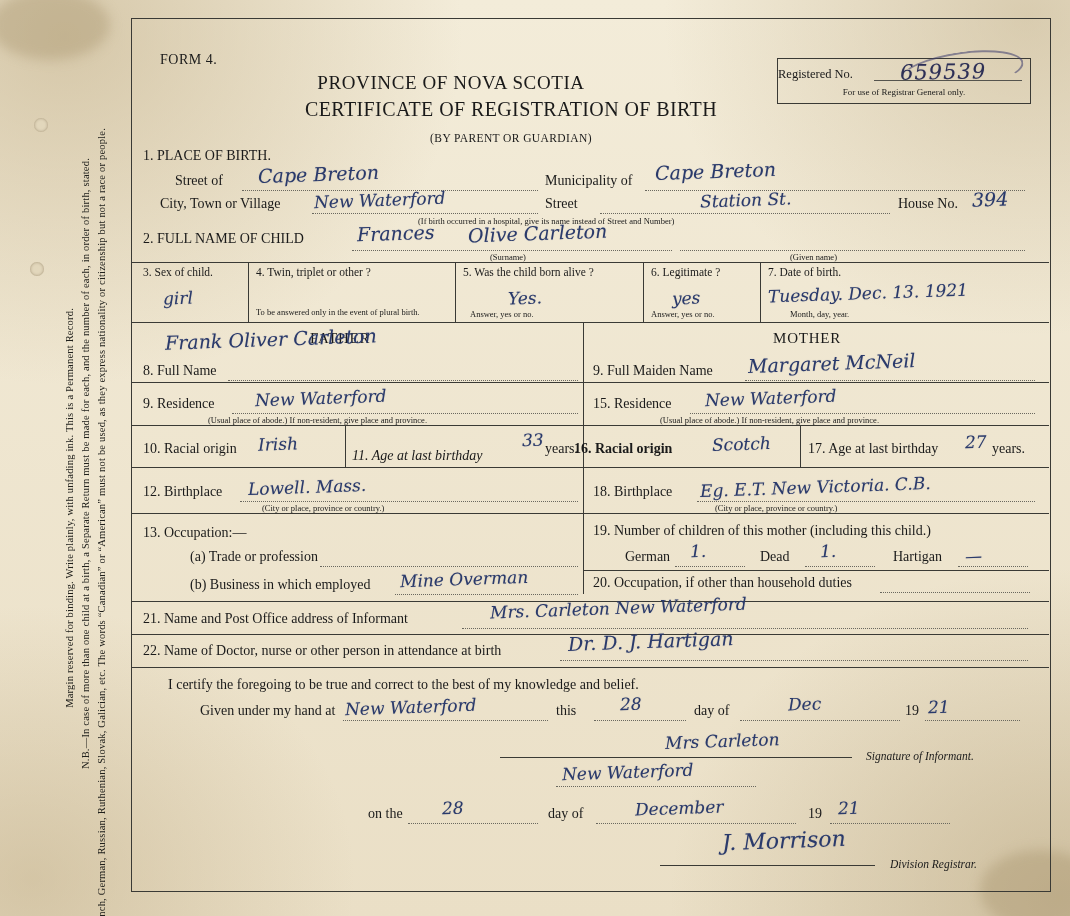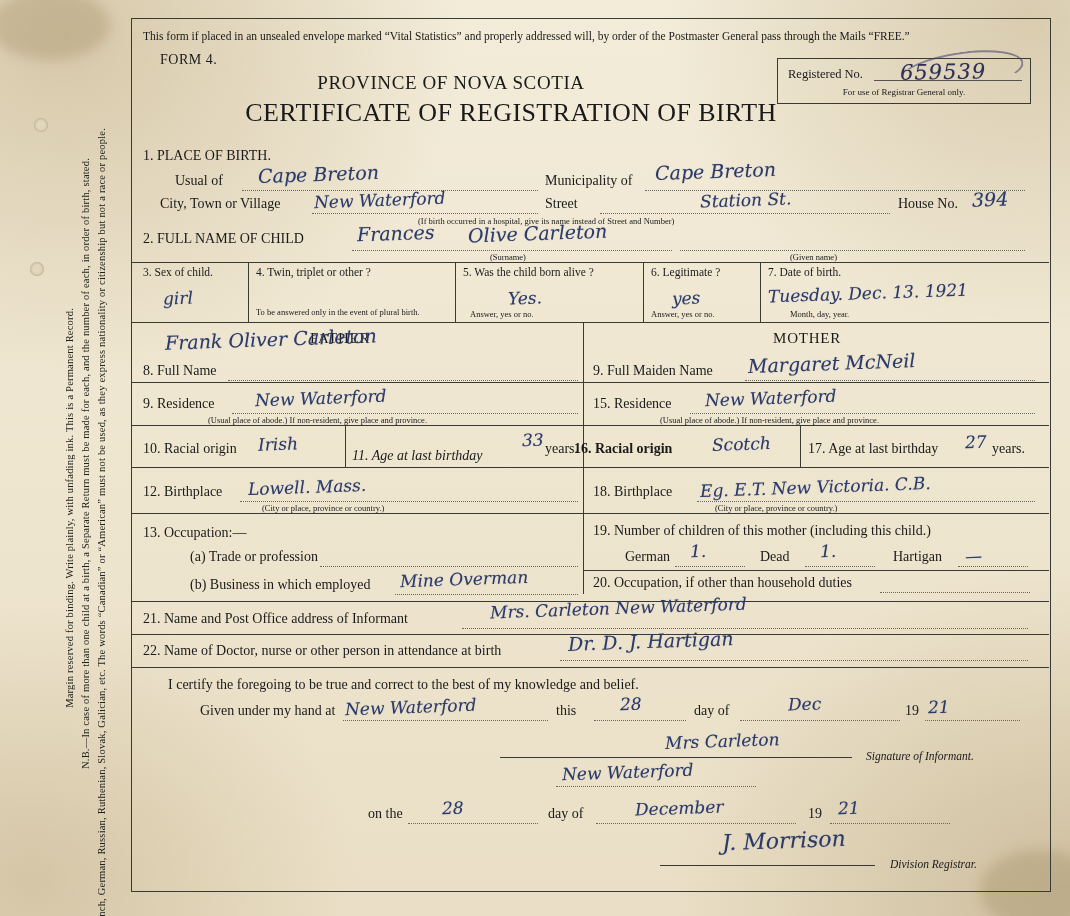--- a/index.html
+++ b/index.html
@@ -65,25 +65,25 @@
   .hw.lg{font-size:19px;}
 
   
   .rule{position:absolute;border-bottom:1px solid #55544e;height:0;}
   .dots{position:absolute;border-bottom:1px dotted #6a685f;height:0;}
 
   
   .topnote{position:absolute;left:143px;top:30px;font-size:11.5px;}
   .form4{position:absolute;left:160px;top:52px;font-size:14px;letter-spacing:.5px;}
   .province{position:absolute;left:131px;top:72px;width:640px;text-align:center;font-size:19px;letter-spacing:.6px;}
-  .title{position:absolute;left:131px;top:98px;width:760px;text-align:center;font-size:26px;letter-spacing:.4px;}
+  .title{position:absolute;left:131px;top:98px;width:760px;text-align:center;font-size:20px;letter-spacing:.4px;}
   .subtitle{position:absolute;left:131px;top:132px;width:760px;text-align:center;font-size:11.5px;letter-spacing:.4px;}
 
   .regbox{position:absolute;left:777px;top:58px;width:252px;height:44px;border:1px solid #3a3a35;}
-  .regbox .lbl{position:absolute;left:10px;top:8px;font-size:12.5px;}
+  .regbox .lbl{position:absolute;left:0;top:8px;font-size:12.5px;}
   .regbox .sub{position:absolute;left:0;top:28px;width:252px;text-align:center;font-size:9px;}
   .regnum{
     position:absolute;left:905px;top:58px;font-size:21px;color:#2d2f55;
     font-family:"DejaVu Serif",serif;letter-spacing:1px;
   }
 
   
   .stamp-arc{
     position:absolute;left:900px;top:52px;width:120px;height:34px;
     border:2px solid rgba(60,60,110,.55);border-radius:50%;
@@ -117,38 +117,38 @@
 <div class="hole" style="left:30px;top:262px;"></div>
 
 <div class="sheet">
 
   <div class="vert-wrap">
     <div class="vert v1">Margin reserved for binding.   Write plainly, with unfading ink.   This is a Permanent Record.</div>
     <div class="vert v2">N.B.—In case of more than one child at a birth, a Separate Return must be made for each, and the number of each, in order of birth, stated.</div>
     <div class="vert v3">RACIAL ORIGIN will be described by stating to what people or tongue each of the parents belongs, whether English, Irish, Scotch, French, German, Russian, Ruthenian, Slovak, Galician, etc.  The words “Canadian” or “American” must not be used, as they express nationality or citizenship but not a race or people.</div>
   </div>
 
-  <div class="topnote">This form if placed in an unsealed envelope marked “Vital Statistics” and properly addressed will, by order of the Postmaster General pass through the Mails “FREE.”</div>
   <div class="form4">FORM 4.</div>
   <div class="province">PROVINCE OF NOVA SCOTIA</div>
   <div class="title">CERTIFICATE OF REGISTRATION OF BIRTH</div>
+  <div class="subtitle">(BY PARENT OR GUARDIAN)</div>
 
   <div class="regbox">
     <div class="lbl">Registered No.</div>
     <div class="sub">For use of Registrar General only.</div>
   </div>
   <div class="rule" style="left:874px;top:80px;width:148px;"></div>
   <div class="regnum hw" style="left:900px;top:60px;transform:rotate(-1deg);">659539</div>
   <div class="stamp-arc"></div>
 
   <div class="frame"></div>
 
   <div class="t sec" style="left:143px;top:148px;">1. PLACE OF BIRTH.</div>
 
-  <div class="t label" style="left:175px;top:173px;">Usual of</div>
+  <div class="t label" style="left:175px;top:173px;">Street of</div>
   <div class="dots" style="left:242px;top:190px;width:296px;"></div>
   <div class="hw lg" style="left:258px;top:163px;">Cape Breton</div>
 
   <div class="t label" style="left:545px;top:173px;">Municipality of</div>
   <div class="dots" style="left:645px;top:190px;width:380px;"></div>
   <div class="hw lg" style="left:655px;top:160px;">Cape Breton</div>
 
   <div class="t label" style="left:160px;top:196px;">City, Town or Village</div>
   <div class="dots" style="left:312px;top:213px;width:226px;"></div>
   <div class="hw md" style="left:314px;top:190px;">New Waterford</div>

